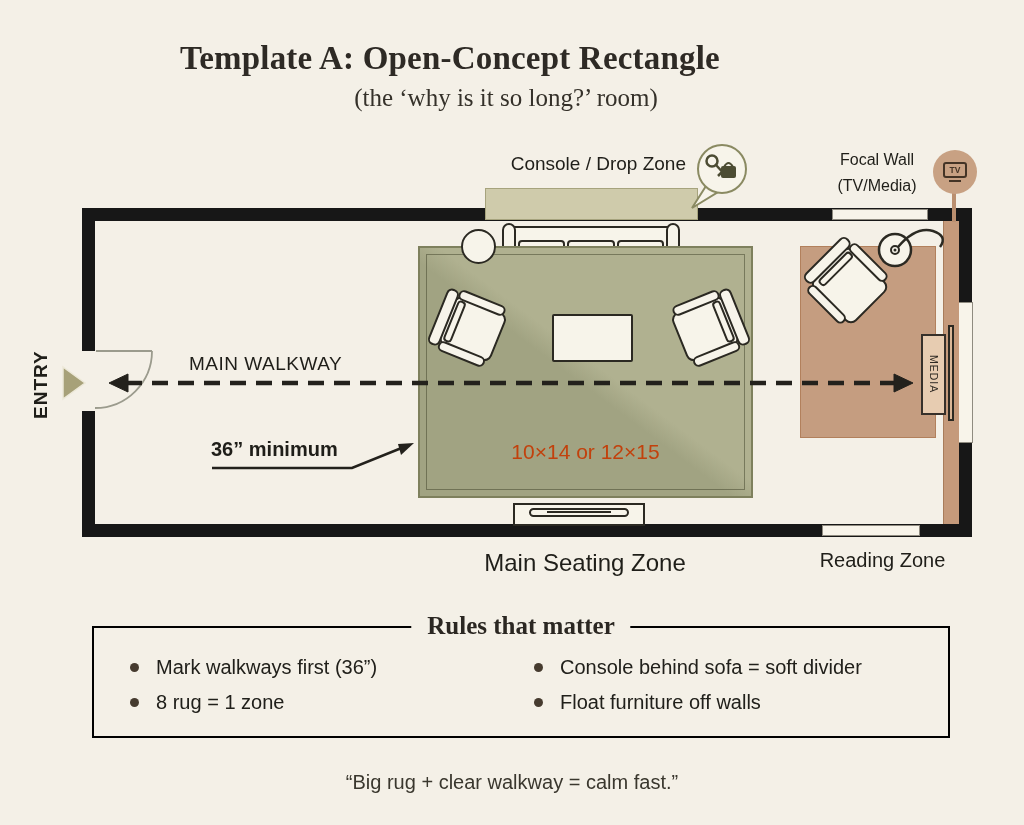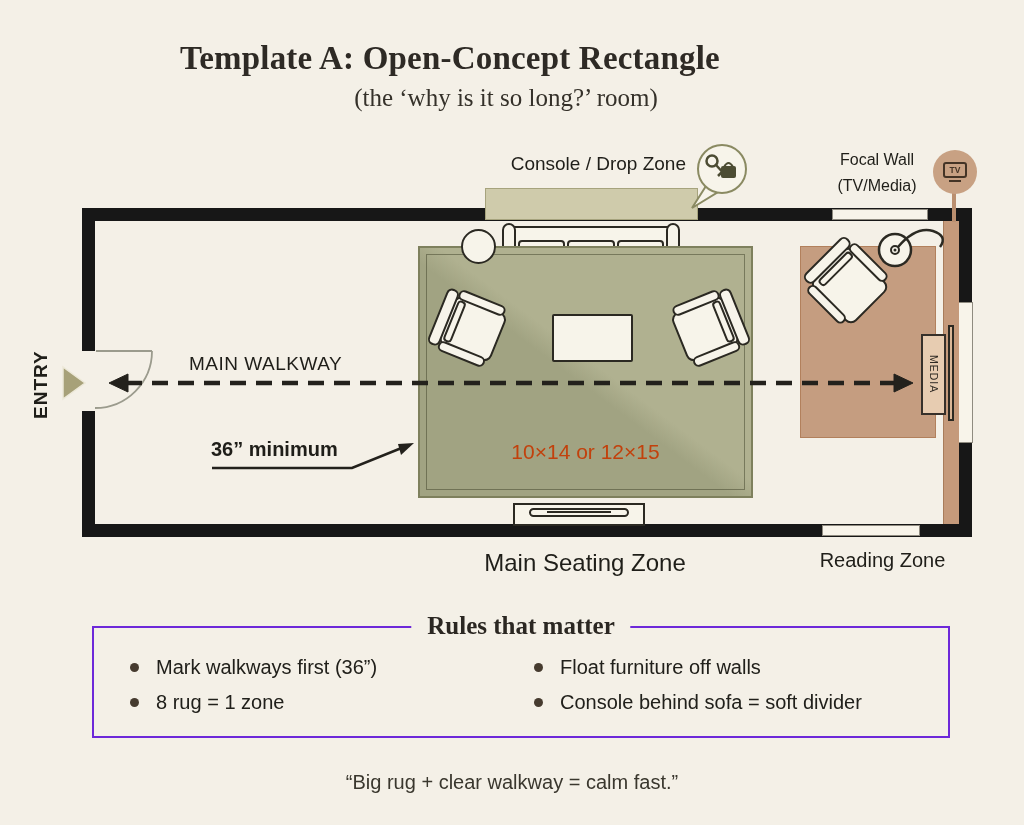--- a/index.html
+++ b/index.html
@@ -85,21 +85,21 @@
   .focal-sub{left:812px;top:177px;width:130px;text-align:center;font-size:16px;}
   .entry-lbl{left:30px;top:340px;height:90px;width:24px;writing-mode:vertical-rl;transform:rotate(180deg);
              font-size:19px;font-weight:700;letter-spacing:1px;text-align:center;}
   .walkway-lbl{left:189px;top:353px;font-size:19px;letter-spacing:.5px;}
   .min-lbl{left:211px;top:438px;font-size:20px;font-weight:700;}
   .rugsize-lbl{left:468px;top:440px;width:235px;text-align:center;font-size:21px;color:#c2410c;}
   .seatzone-lbl{left:475px;top:549px;width:220px;text-align:center;font-size:24px;}
   .readzone-lbl{left:800px;top:549px;width:165px;text-align:center;font-size:20px;}
 
   
-  .rules{position:absolute;left:92px;top:626px;width:858px;height:112px;border:2px solid #6d28d9;
+  .rules{position:absolute;left:92px;top:626px;width:858px;height:112px;border:2px solid #000000;
          box-sizing:border-box;z-index:8;}
   .rules-title{position:absolute;top:-16px;left:50%;transform:translateX(-50%);background:#f4f0e7;
          padding:0 16px;font-family:"Liberation Serif",serif;font-size:25px;font-weight:700;color:#2b2722;white-space:nowrap;}
   .rules-col{position:absolute;top:28px;display:flex;flex-direction:column;row-gap:12px;}
   .col-l{left:36px;} .col-r{left:440px;}
   .rule-row{display:flex;align-items:center;gap:17px;font-size:20px;color:#21201b;}
   .dot{width:9px;height:9px;border-radius:50%;background:#463b2f;flex:0 0 auto;}
 
   .quote{position:absolute;top:771px;left:0;width:1024px;text-align:center;font-size:20px;color:#3a372e;z-index:8;}
 </style>
@@ -235,24 +235,24 @@
         <span>Mark walkways first (36”)</span>
       </div>
       <div class="rule-row">
         <span class="dot"></span>
         <span>8 rug = 1 zone</span>
       </div>
     </div>
     <div class="rules-col col-r">
       <div class="rule-row">
         <span class="dot"></span>
+        <span>Console behind sofa = soft divider</span>
+      </div>
+      <div class="rule-row">
+        <span class="dot"></span>
         <span>Float furniture off walls</span>
       </div>
-      <div class="rule-row">
-        <span class="dot"></span>
-        <span>Console behind sofa = soft divider</span>
-      </div>
     </div>
   </div>
 
   <div class="quote">“Big rug + clear walkway = calm fast.”</div>
 
 </div>
 
 </body></html>

